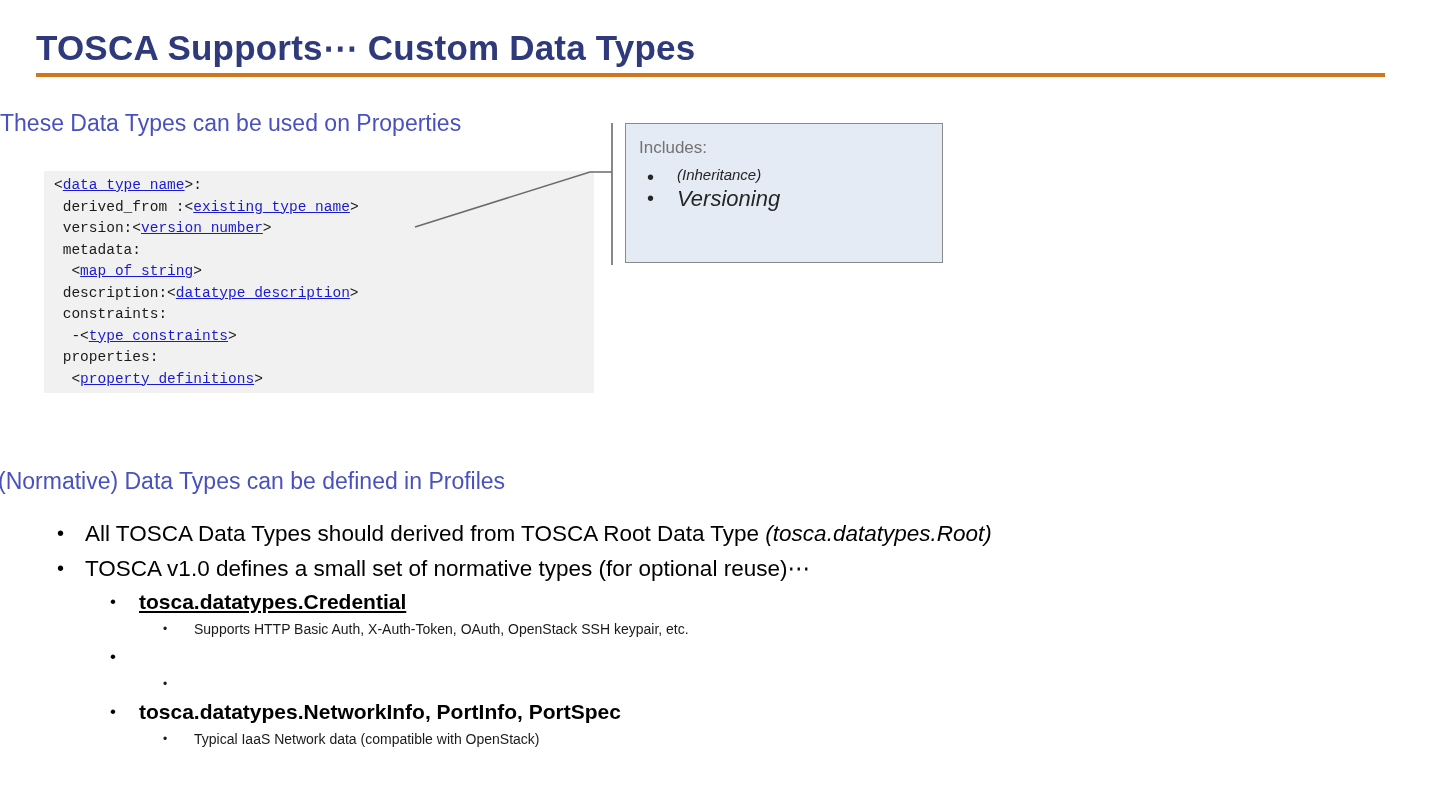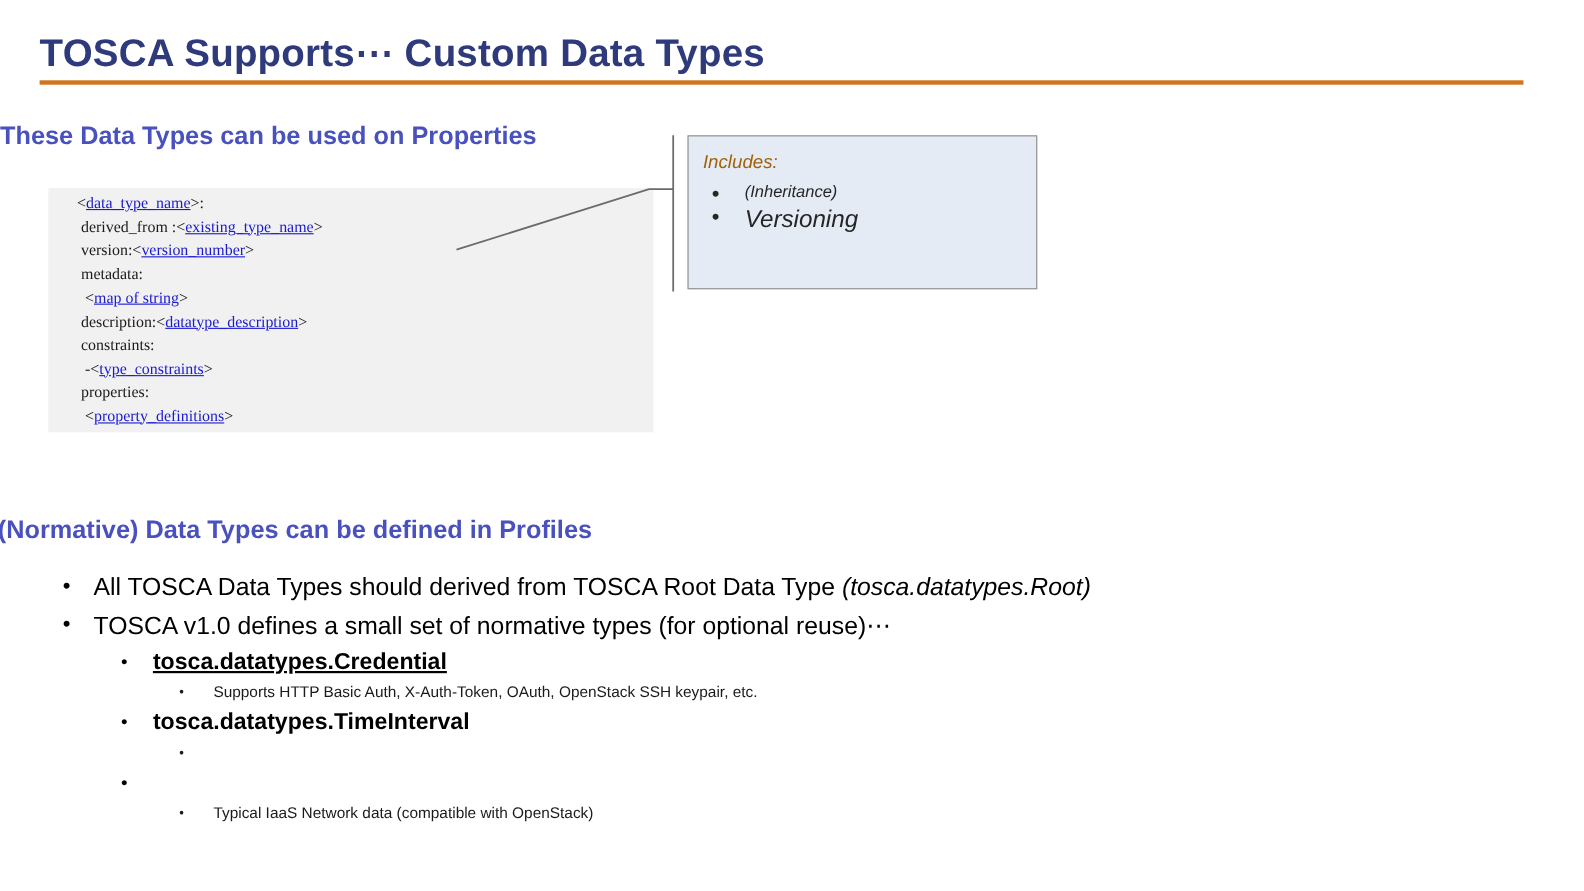--- a/index.html
+++ b/index.html
@@ -33,46 +33,45 @@
     top: 73px;
     width: 1349px;
     height: 4px;
     background: #D2761E;
   }
 
   
   .section-heading {
     position: absolute;
     font-size: 23px;
-    font-weight: bold;
+    font-weight: normal;
     color: #4951BE;
     white-space: nowrap;
   }
   .heading-props { left: 0px; top: 110px; }
   .heading-profiles { left: -2px; top: 468px; }
 
   
   .code-block {
     position: absolute;
     left: 44px;
     top: 171px;
     width: 550px;
     height: 222px;
     background: #F1F1F1;
   }
   .code-lines {
     position: absolute;
     left: 54px;
     top: 175px;
-    font-family: Liberation Serif, serif;
+    font-family: Liberation Mono, monospace;
     font-size: 14.5px;
     line-height: 21.5px;
     color: #1a1a1a;
     white-space: pre;
-    margin-left: 16px;
   }
   .code-lines .ln { display: block; height: 21.5px; }
   .code-lines .lk {
     color: #1a1ad0;
     text-decoration: underline;
   }
 
   
   .connector-svg {
     position: absolute;
@@ -92,22 +91,21 @@
     height: 140px;
     background: #E4EBF4;
     border: 1.5px solid #8A8A8A;
     box-sizing: border-box;
   }
   .callout-title {
     position: absolute;
     left: 13px;
     top: 14px;
     font-size: 17px;
-    font-style: italic;
-    color: #a16207;
+    color: #737373;
   }
   .callout-list {
     position: absolute;
     left: 13px;
     top: 40px;
     width: 295px;
   }
   .callout-row {
     position: relative;
     padding-left: 38px;
@@ -223,17 +221,17 @@
     </div>
 </div>
 
 <div class="section-heading heading-profiles">(Normative) Data Types can be defined in Profiles</div>
 
 <div class="bullets" id="bullet-list">
     <div class="lvl1"><span class="dot">•</span><span>All TOSCA Data Types should derived from TOSCA Root Data Type </span><span class="ital">(tosca.datatypes.Root)</span></div>
     <div class="lvl1"><span class="dot">•</span><span>TOSCA v1.0 defines a small set of normative types (for optional reuse)⋯</span></div>
     <div class="lvl2"><span class="dot">•</span><span class="underlined">tosca.datatypes.Credential</span></div>
     <div class="lvl3"><span class="dot">•</span><span>Supports HTTP Basic Auth, X-Auth-Token, OAuth, OpenStack SSH keypair, etc.</span></div>
-    <div class="lvl2"><span class="dot">•</span><span>tosca.datatypes.TimeInterval</span></div>
+    <div class="lvl2"><span class="dot">•</span></div>
     <div class="lvl3"><span class="dot">•</span></div>
-    <div class="lvl2"><span class="dot">•</span></div>
+    <div class="lvl2"><span class="dot">•</span><span>tosca.datatypes.NetworkInfo, PortInfo, PortSpec</span></div>
     <div class="lvl3"><span class="dot">•</span><span>Typical IaaS Network data (compatible with OpenStack)</span></div>
   </div>
 
 </body></html>

